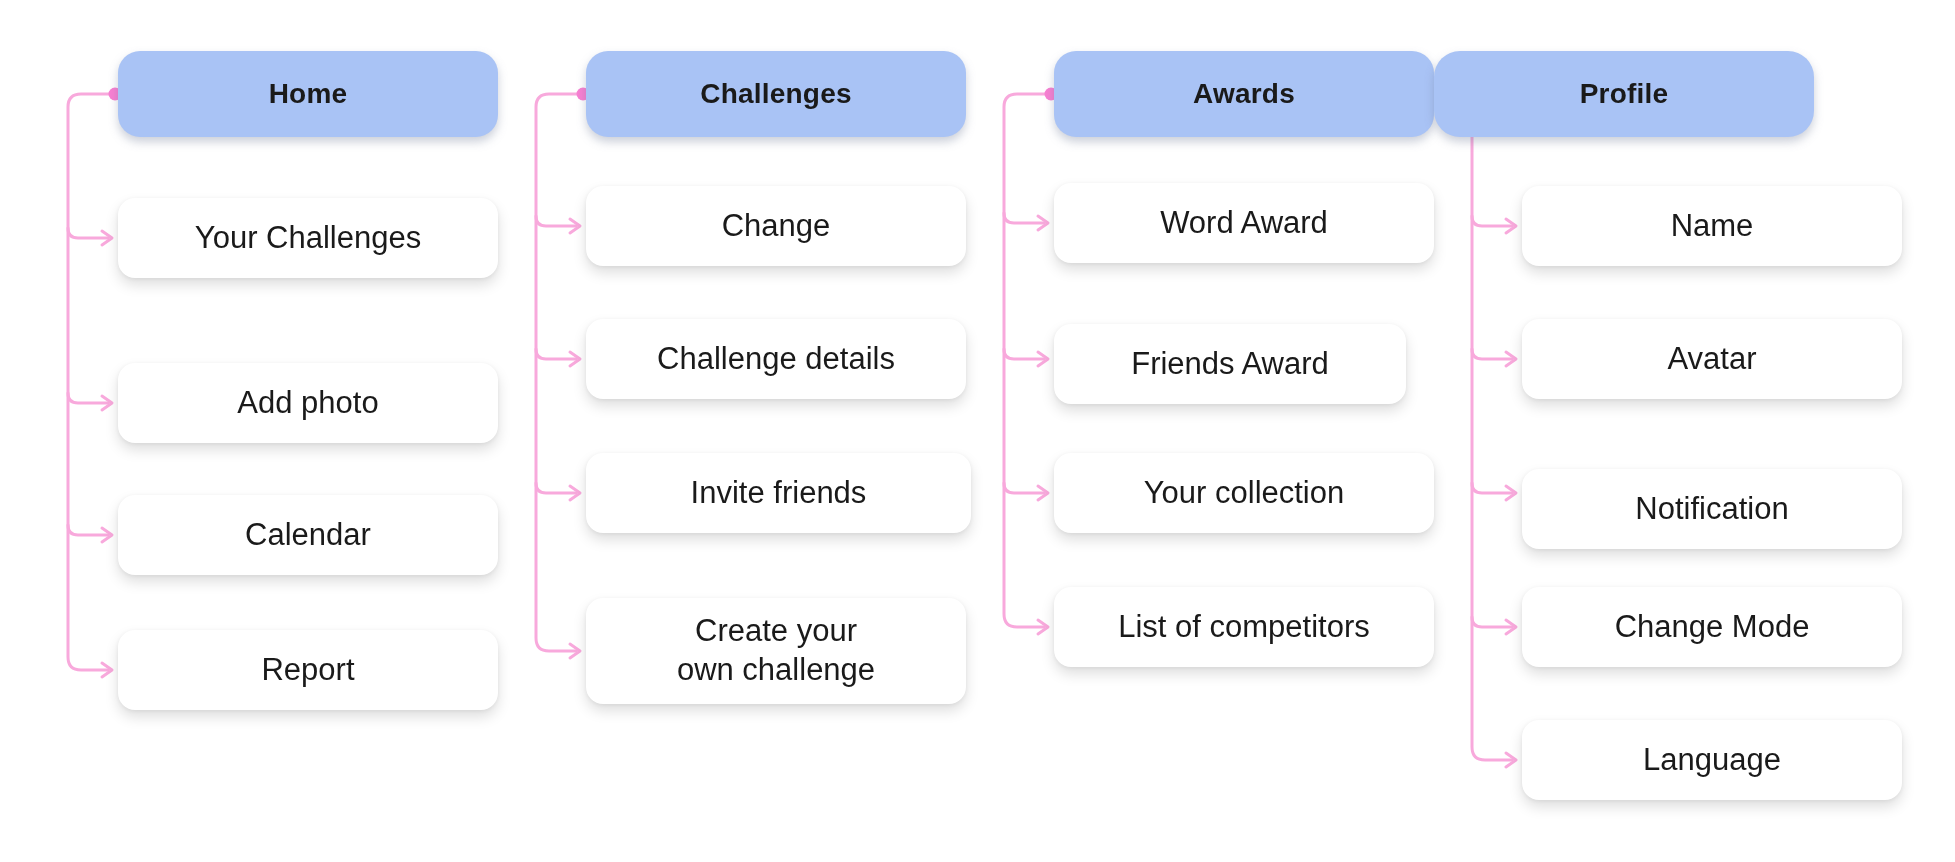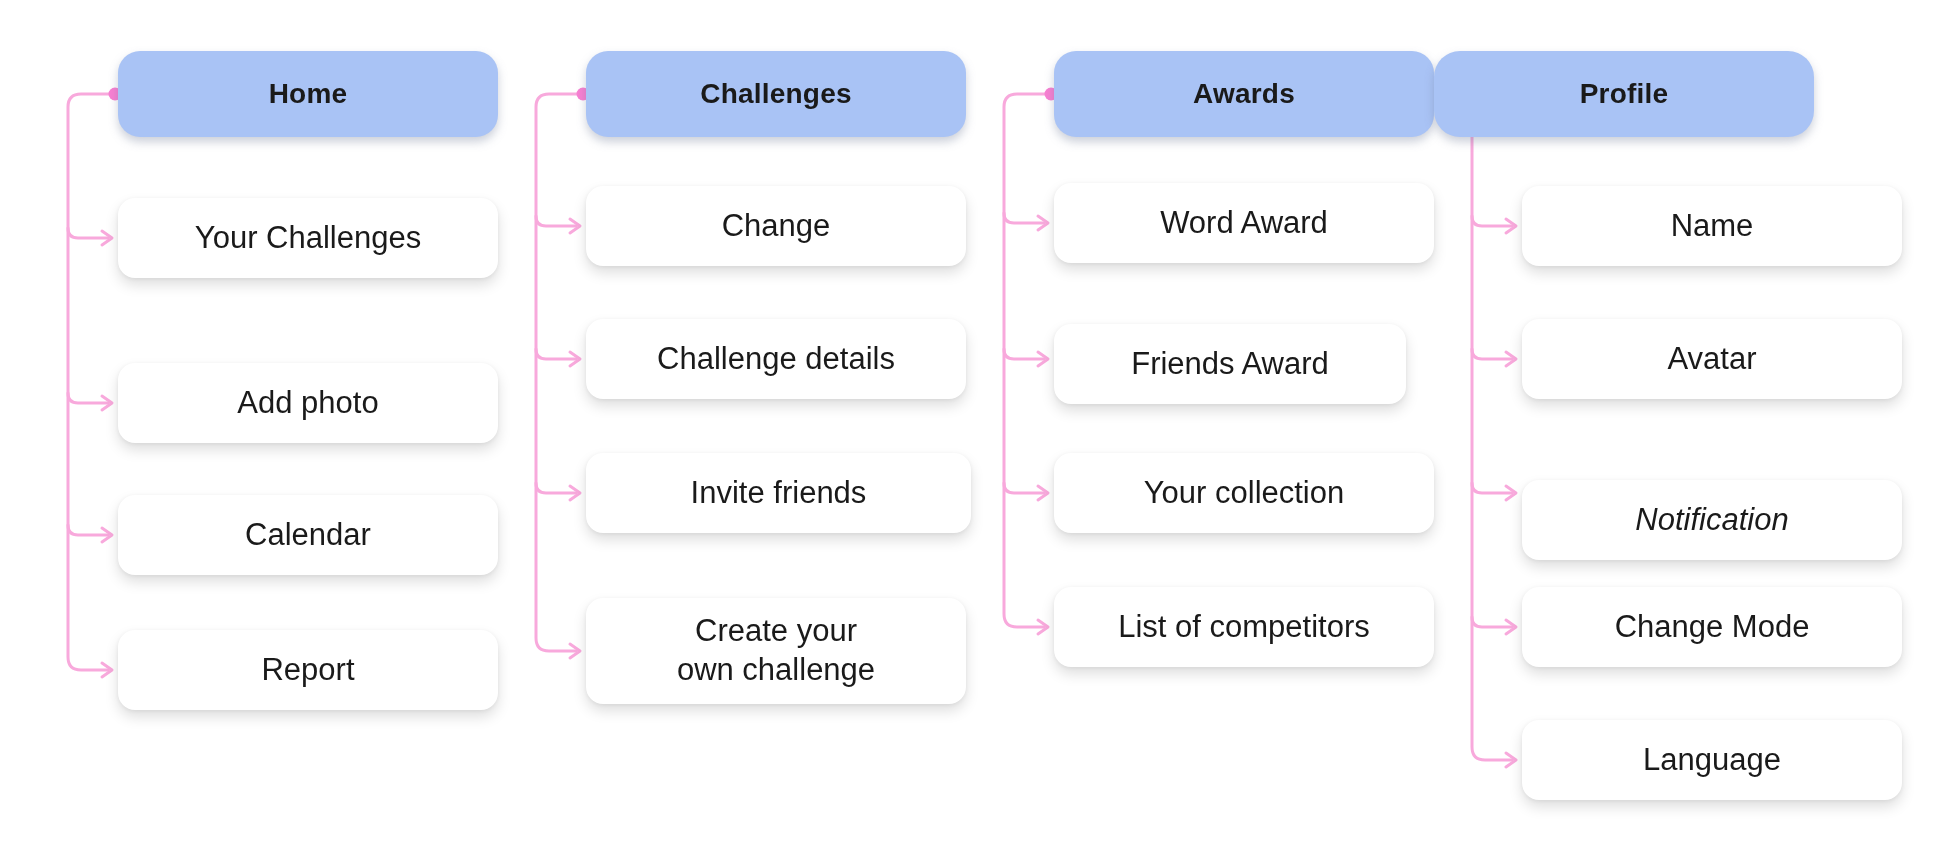--- a/index.html
+++ b/index.html
@@ -103,18 +103,18 @@
         <div class="node child-node" style="left: 1054px; top: 324px; width: 352px; height: 80px;"><span>Friends Award</span></div>
         <div class="node child-node" style="left: 1054px; top: 453px; width: 380px; height: 80px;"><span>Your collection</span></div>
         <div class="node child-node" style="left: 1054px; top: 587px; width: 380px; height: 80px;"><span>List of competitors</span></div>
       </div>
       <div>
         <div class="node header-node" style="left: 1434px; top: 51px; width: 380px; height: 86px; border-radius: 26px;">
           <span>Profile</span>
         </div>
         <div class="node child-node" style="left: 1522px; top: 186px; width: 380px; height: 80px;"><span>Name</span></div>
         <div class="node child-node" style="left: 1522px; top: 319px; width: 380px; height: 80px;"><span>Avatar</span></div>
-        <div class="node child-node" style="left: 1522px; top: 480px; width: 380px; height: 80px; font-style: italic;"><span>Notification</span></div>
+        <div class="node child-node" style="left: 1522px; top: 469px; width: 380px; height: 80px;"><span>Notification</span></div>
         <div class="node child-node" style="left: 1522px; top: 587px; width: 380px; height: 80px;"><span>Change Mode</span></div>
         <div class="node child-node" style="left: 1522px; top: 720px; width: 380px; height: 80px;"><span>Language</span></div>
       </div>
     </div>
 </div>
 
 </body></html>

